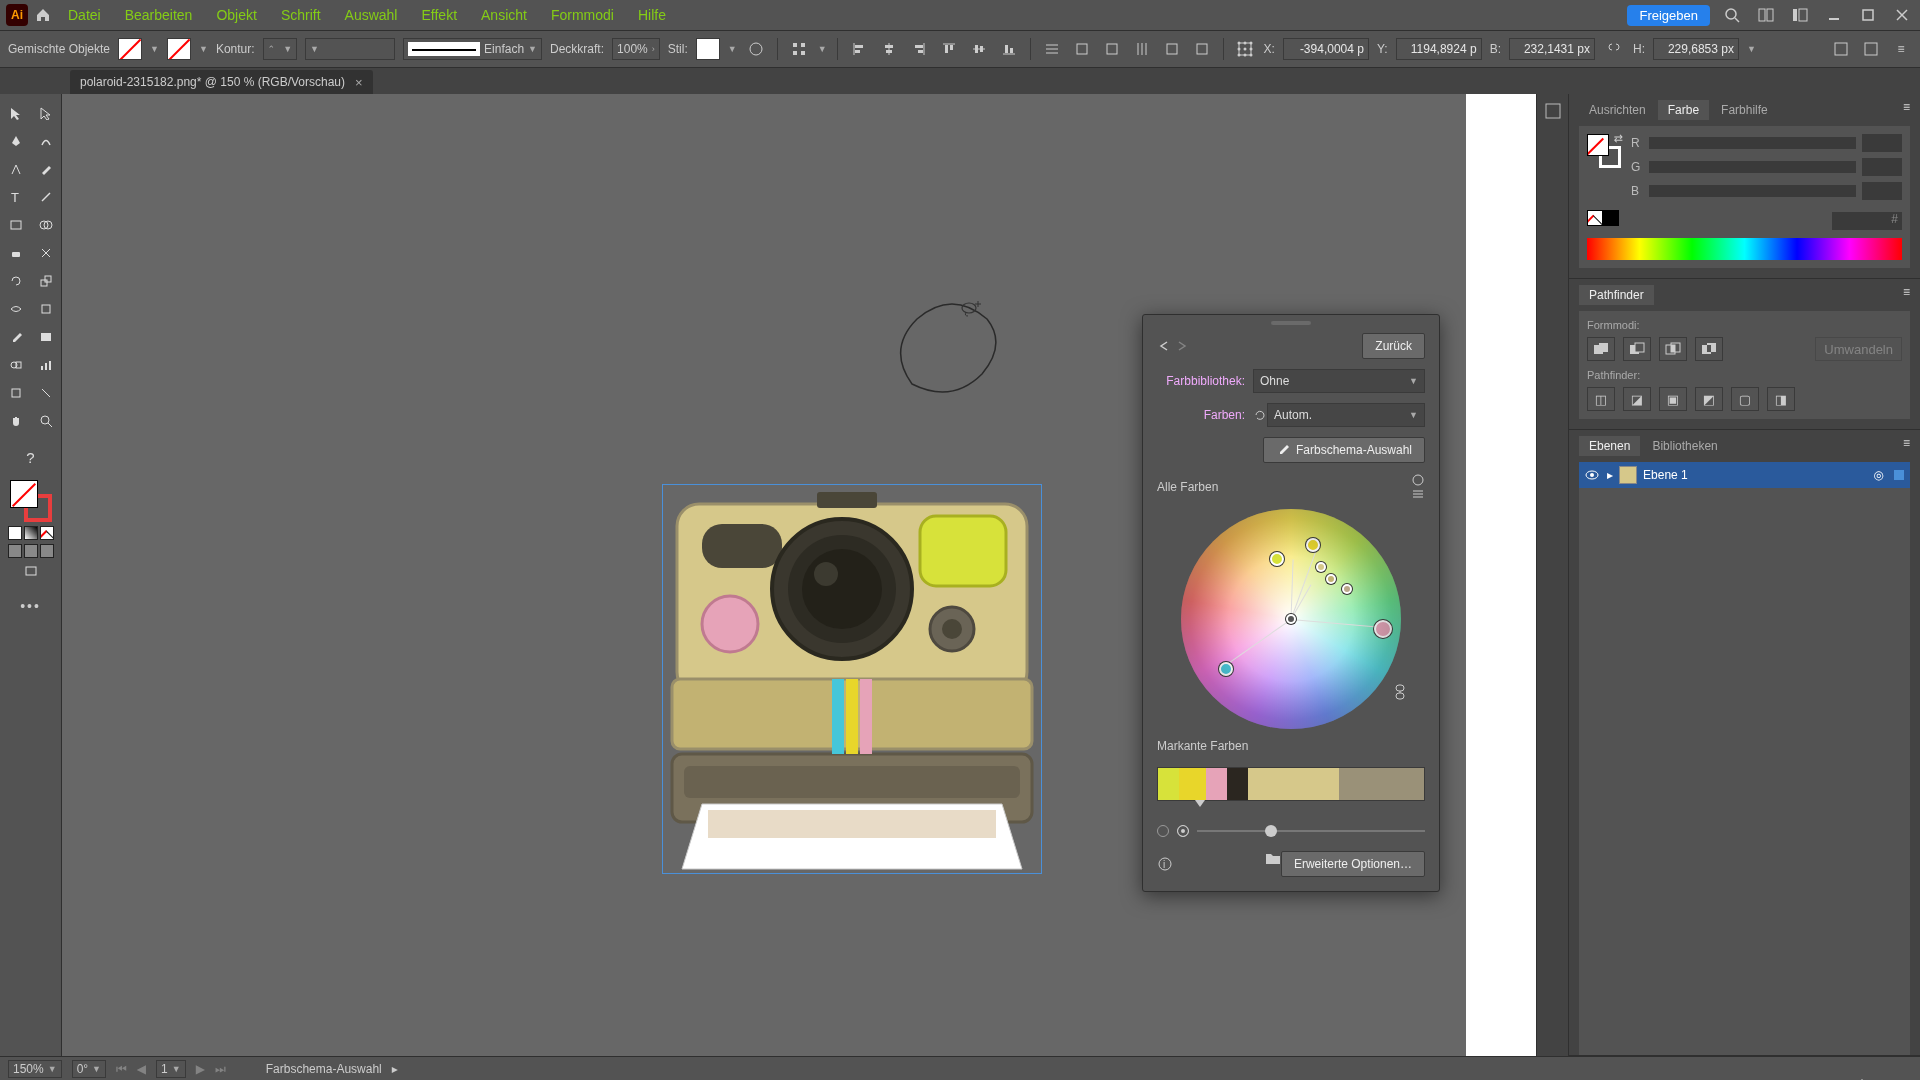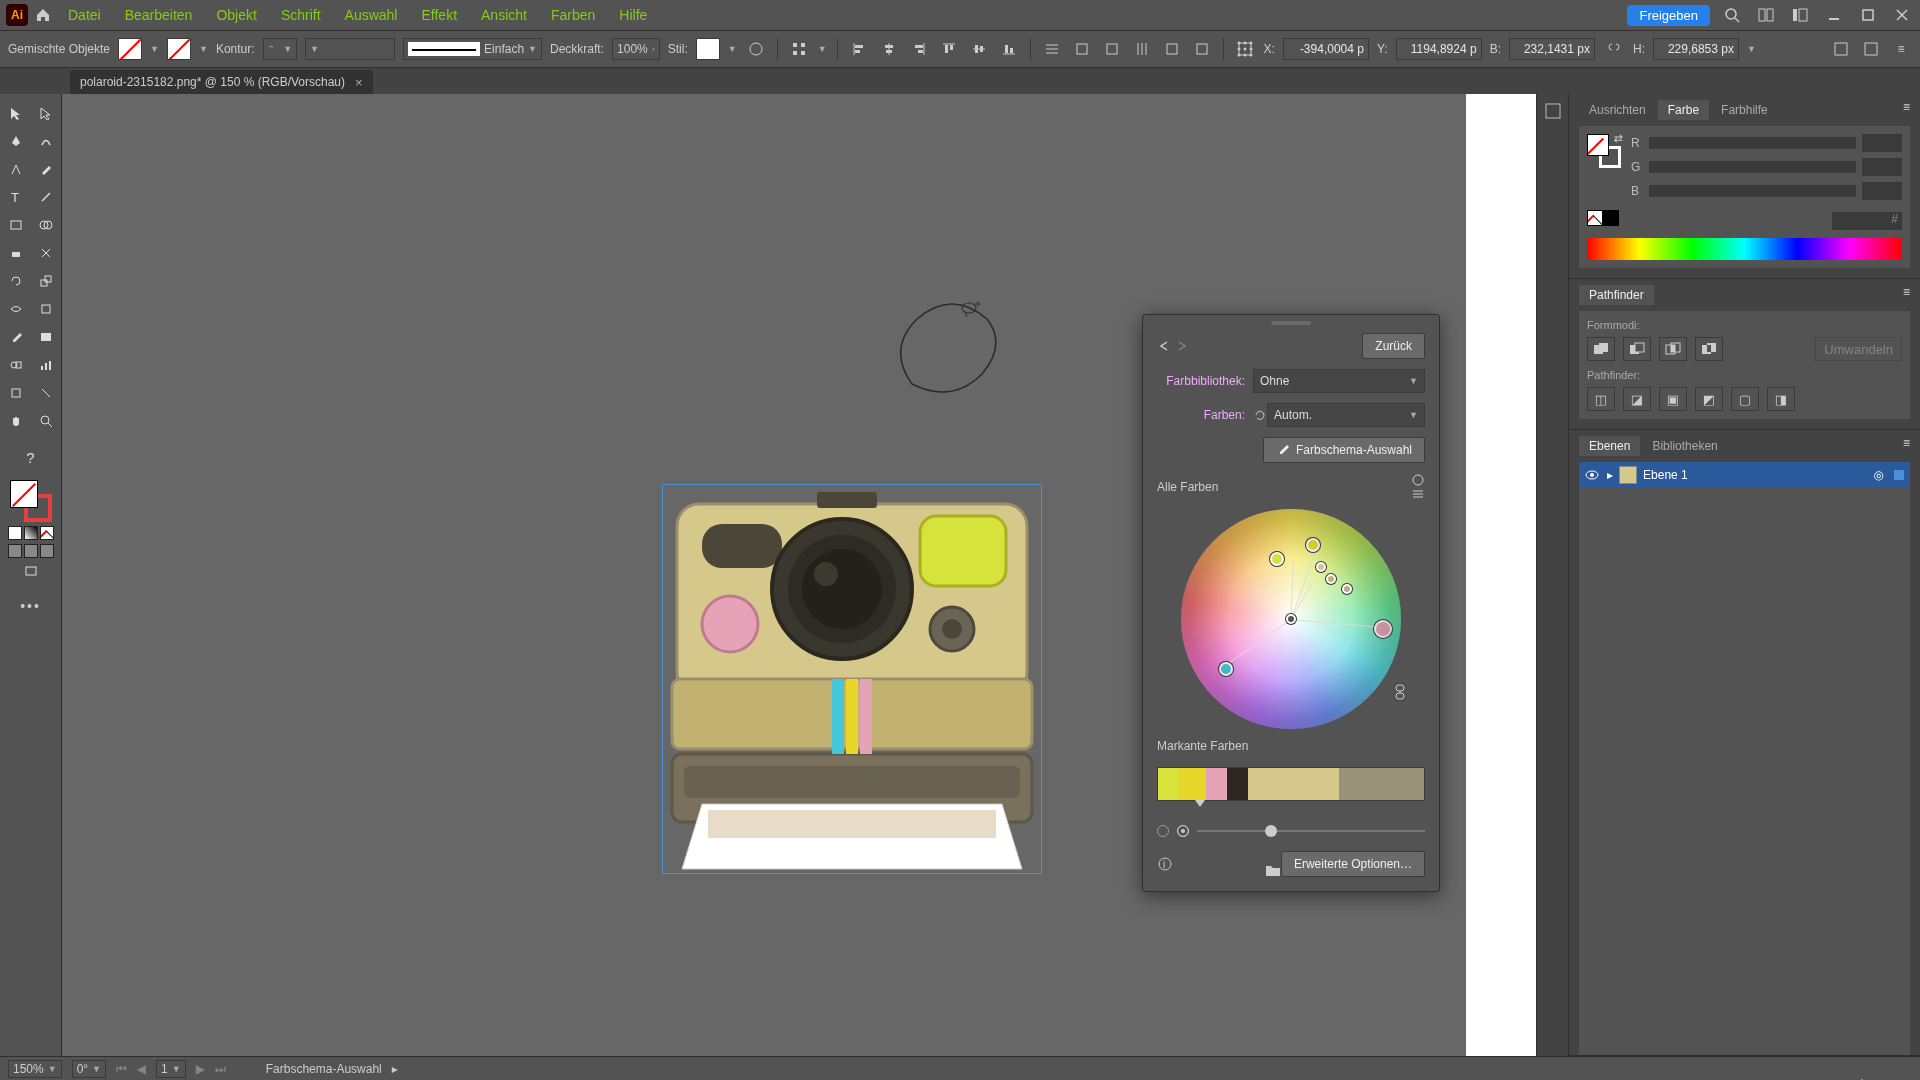--- a/index.html
+++ b/index.html
@@ -112,21 +112,21 @@
         <path d="M2 8 L8 2 L14 8 L14 14 L10 14 L10 10 L6 10 L6 14 L2 14 Z" fill="#ccc"></path>
       </svg>
   </div>
   <div class="menu-item">Datei</div>
   <div class="menu-item">Bearbeiten</div>
   <div class="menu-item">Objekt</div>
   <div class="menu-item">Schrift</div>
   <div class="menu-item">Auswahl</div>
   <div class="menu-item">Effekt</div>
   <div class="menu-item">Ansicht</div>
-  <div class="menu-item">Farben</div>
+  <div class="menu-item">Formmodi</div>
   <div class="menu-item">Hilfe</div>
   <div class="spacer"></div>
   <div class="share">Freigeben</div>
   <div class="ricon">
     <svg width="16" height="16" viewBox="0 0 16 16">
         <circle cx="7" cy="7" r="5" stroke="#ccc" stroke-width="1.5" fill="none"></circle>
         <line x1="11" y1="11" x2="15" y2="15" stroke="#ccc" stroke-width="1.5"></line>
       </svg>
   </div>
   <div class="ricon">
@@ -625,21 +625,21 @@
         </div>
       </div>
 
       <div class="bottom-row">
         <div class="icon-btn">
             <svg width="16" height="16">
               <circle cx="8" cy="8" r="6" fill="none" stroke="#ccc"></circle>
               <text x="6" y="12" font-size="10" fill="#ccc">i</text>
             </svg>
           </div>
-        <div style="display:flex; align-items:flex-end">
+        <div style="display:flex; align-items:flex-start">
           <div class="icon-btn">
               <svg width="16" height="14">
                 <path d="M1 3 L6 3 L8 5 L15 5 L15 13 L1 13 Z" fill="#ccc"></path>
               </svg>
             </div>
           <div class="btn">Erweiterte Optionen…</div>
         </div>
       </div>
     </div>
   </div>

